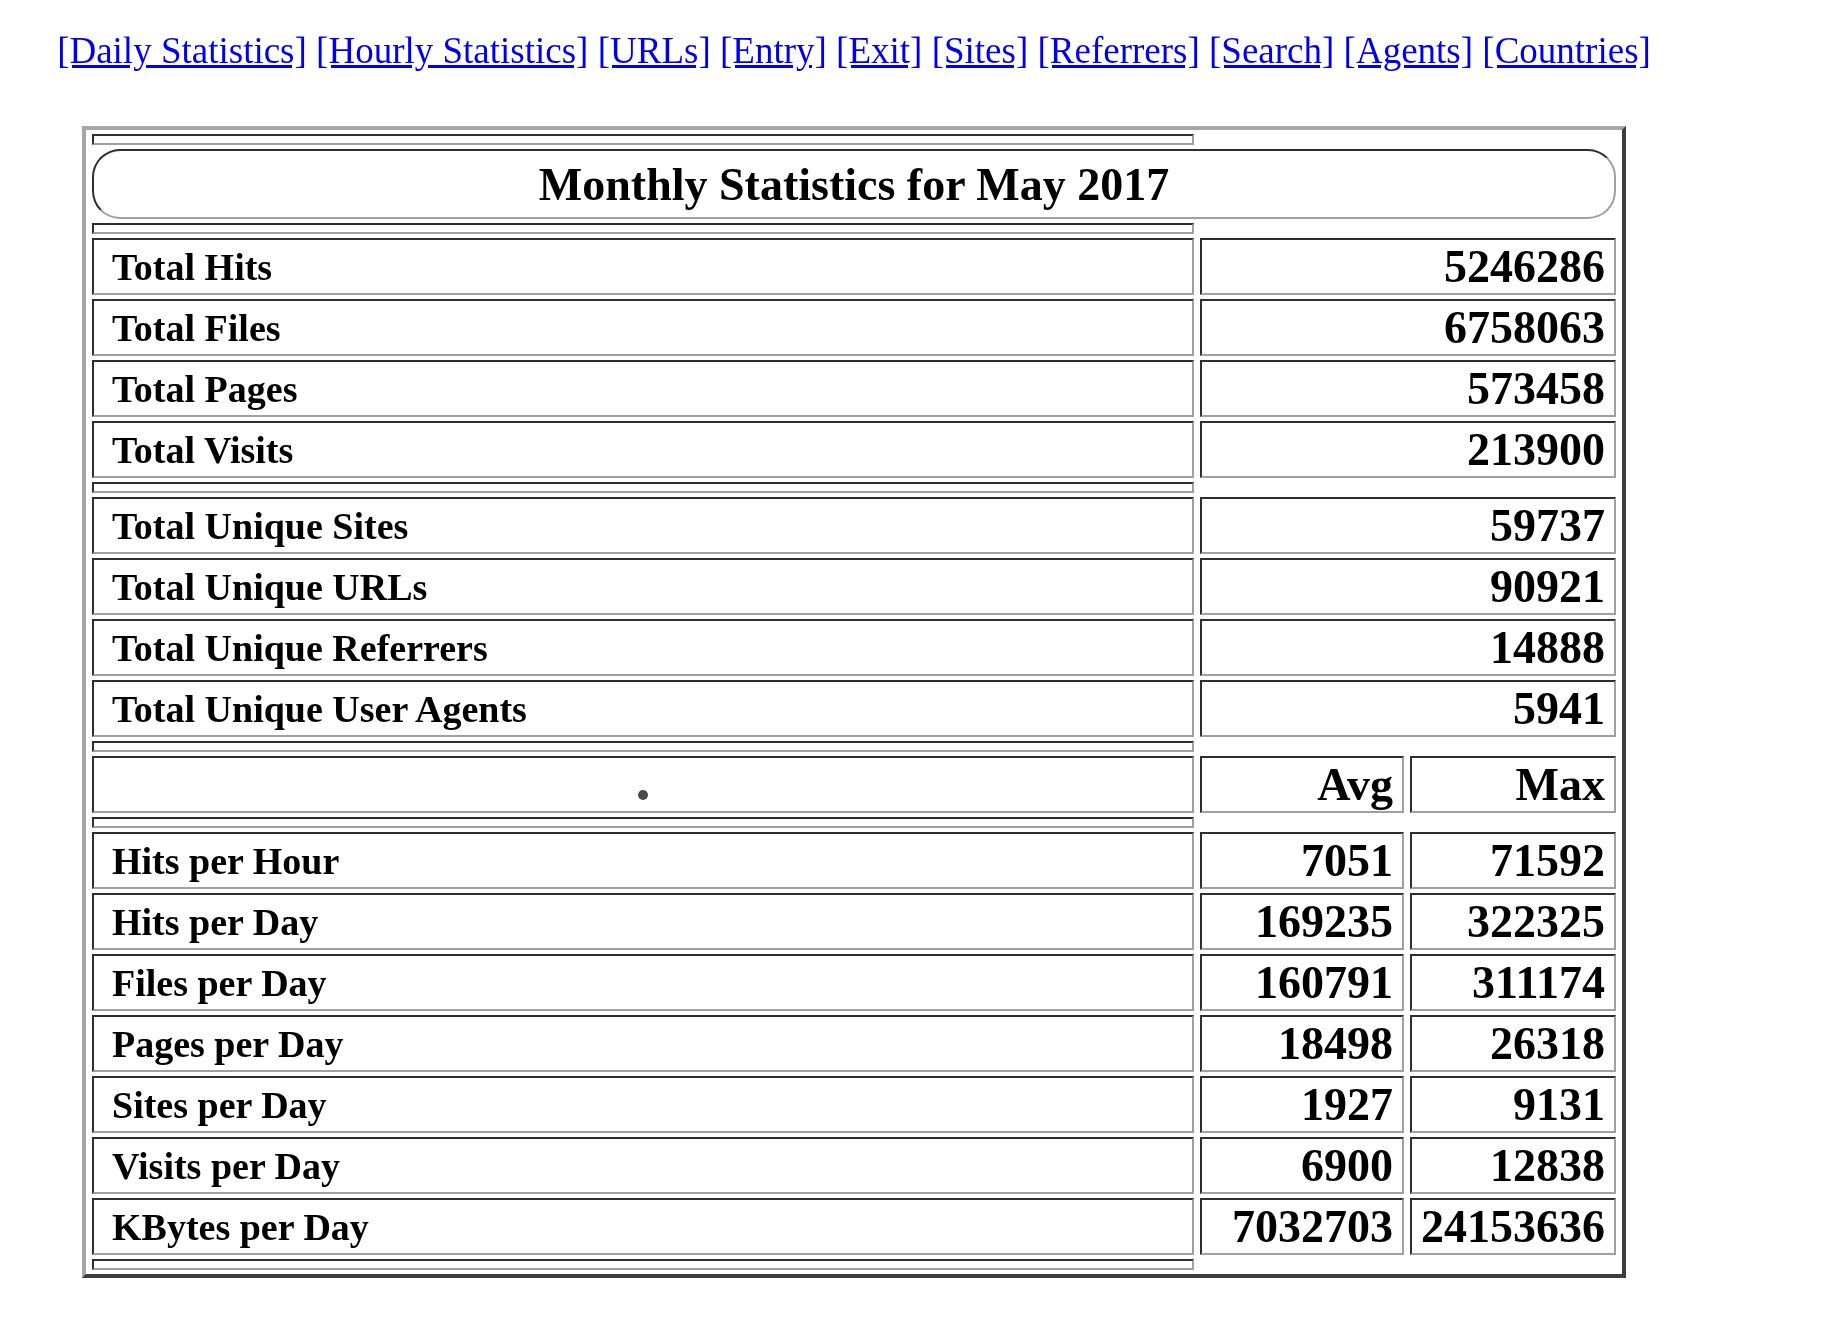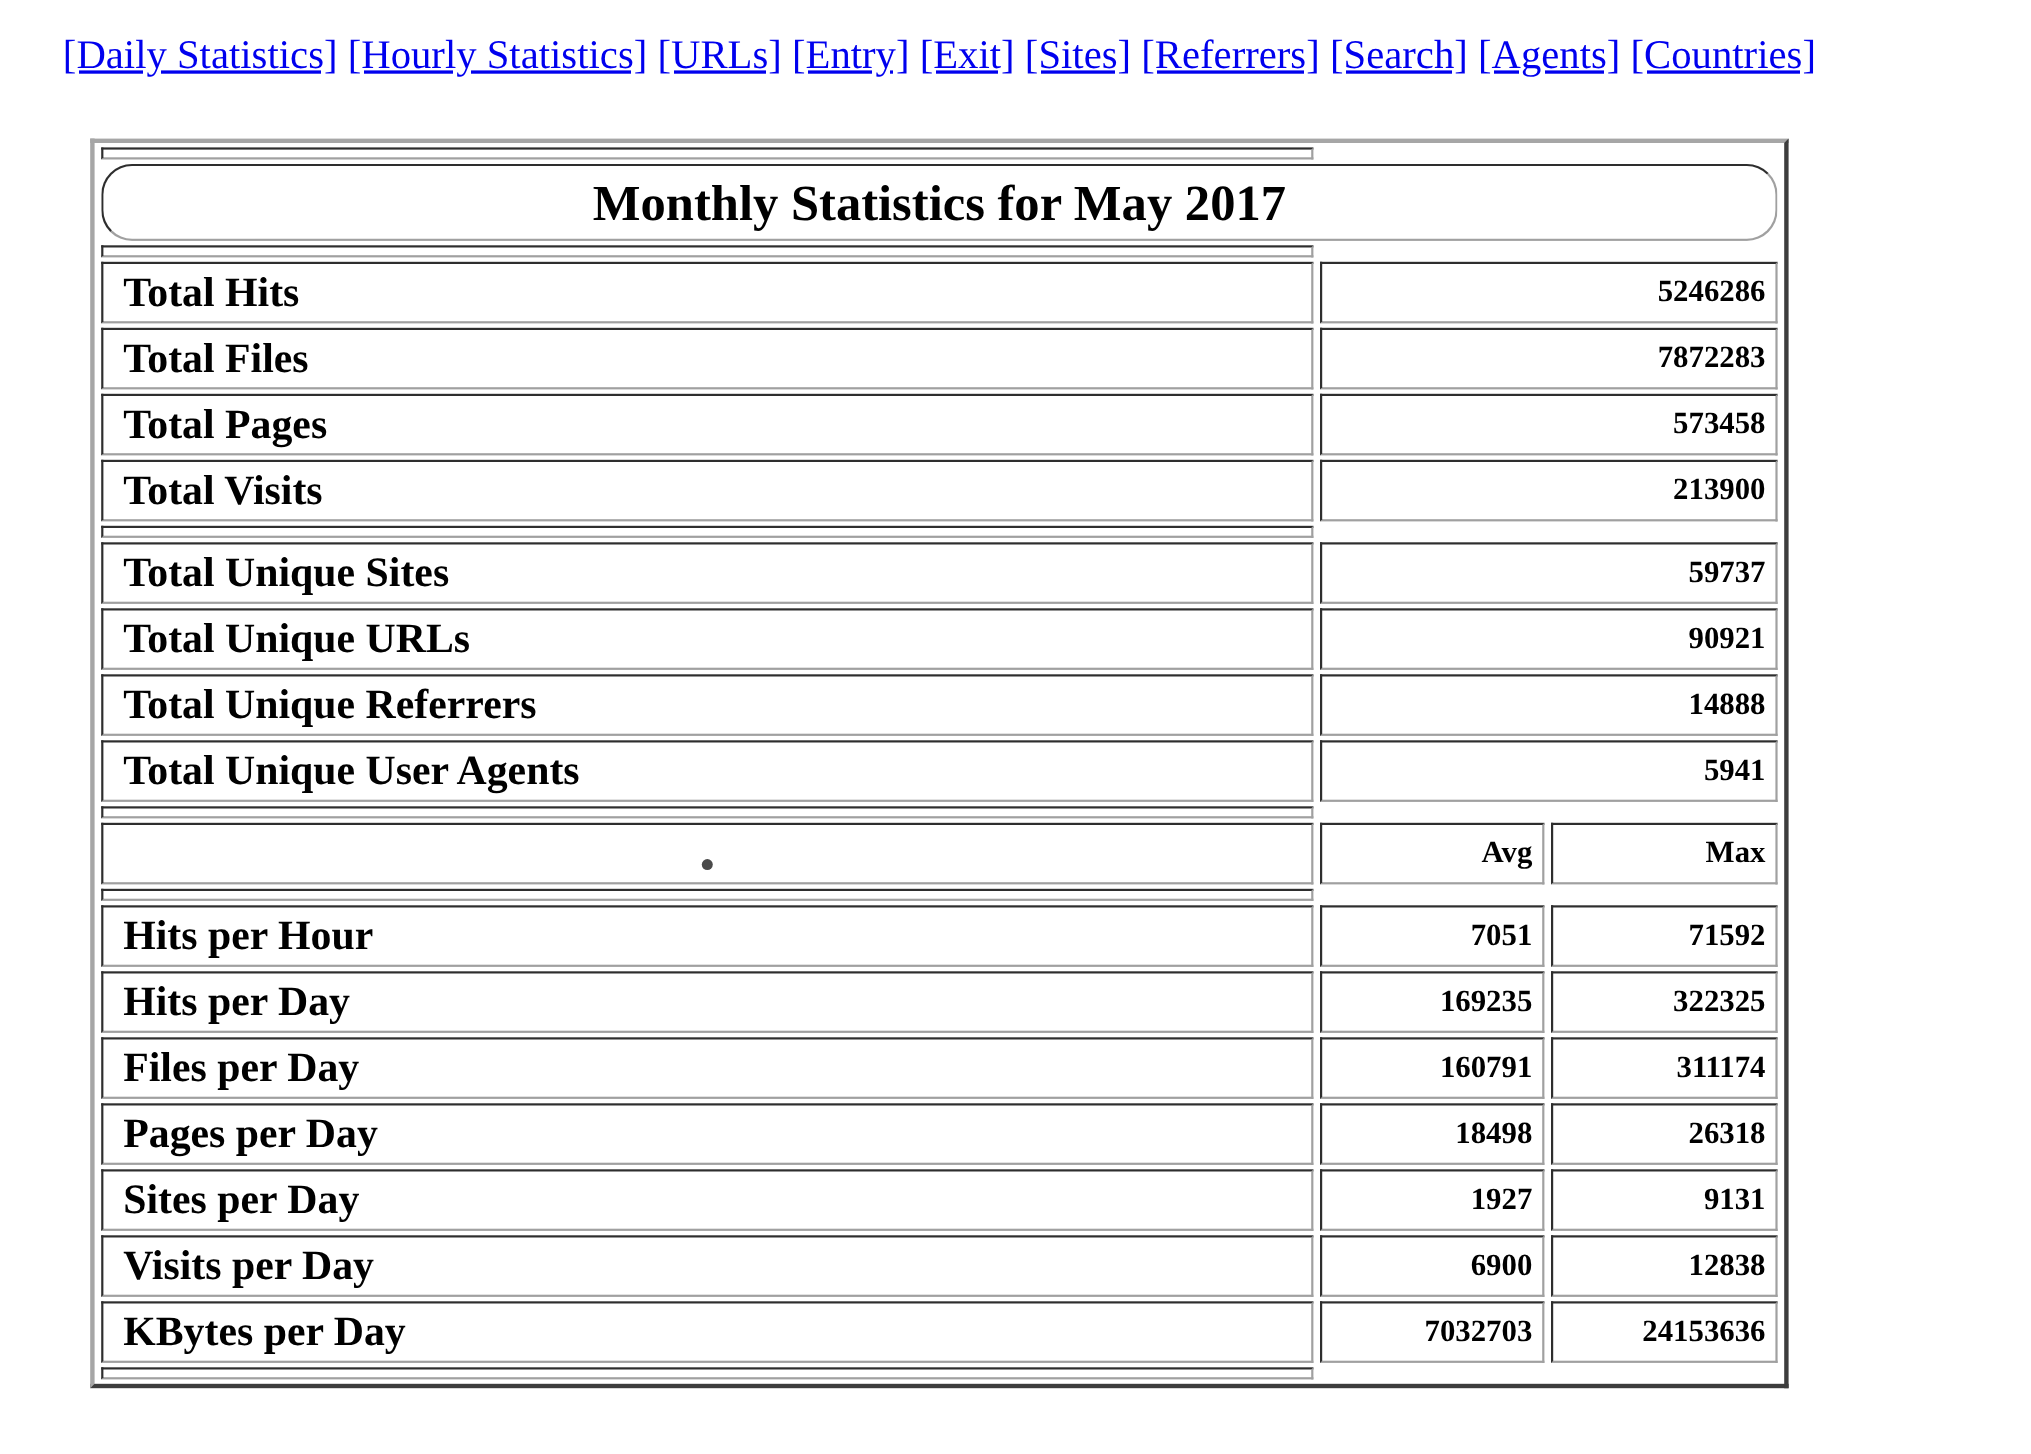--- a/index.html
+++ b/index.html
@@ -61,21 +61,21 @@
     vertical-align: middle;
     font-size: 38px;
     font-weight: bold;
     padding: 0 6px 0 18px;
     white-space: nowrap;
   }
   td.val, th.hdr {
     height: 52px;
     text-align: right;
     vertical-align: middle;
-    font-size: 28px;
+    font-size: 46px;
     font-weight: bold;
     padding: 0 9px 0 0;
     white-space: nowrap;
   }
   td.dotcell {
     height: 52px;
     text-align: center;
     vertical-align: middle;
     padding: 0;
   }
@@ -108,21 +108,21 @@
         </tr>
         <tr class="sp">
           <th></th>
         </tr>
         <tr>
           <td class="lbl">Total Hits</td>
           <td class="val" colspan="2">5246286</td>
         </tr>
         <tr>
           <td class="lbl">Total Files</td>
-          <td class="val" colspan="2">7872283</td>
+          <td class="val" colspan="2">6758063</td>
         </tr>
         <tr>
           <td class="lbl">Total Pages</td>
           <td class="val" colspan="2">573458</td>
         </tr>
         <tr>
           <td class="lbl">Total Visits</td>
           <td class="val" colspan="2">213900</td>
         </tr>
         <tr class="sp">

